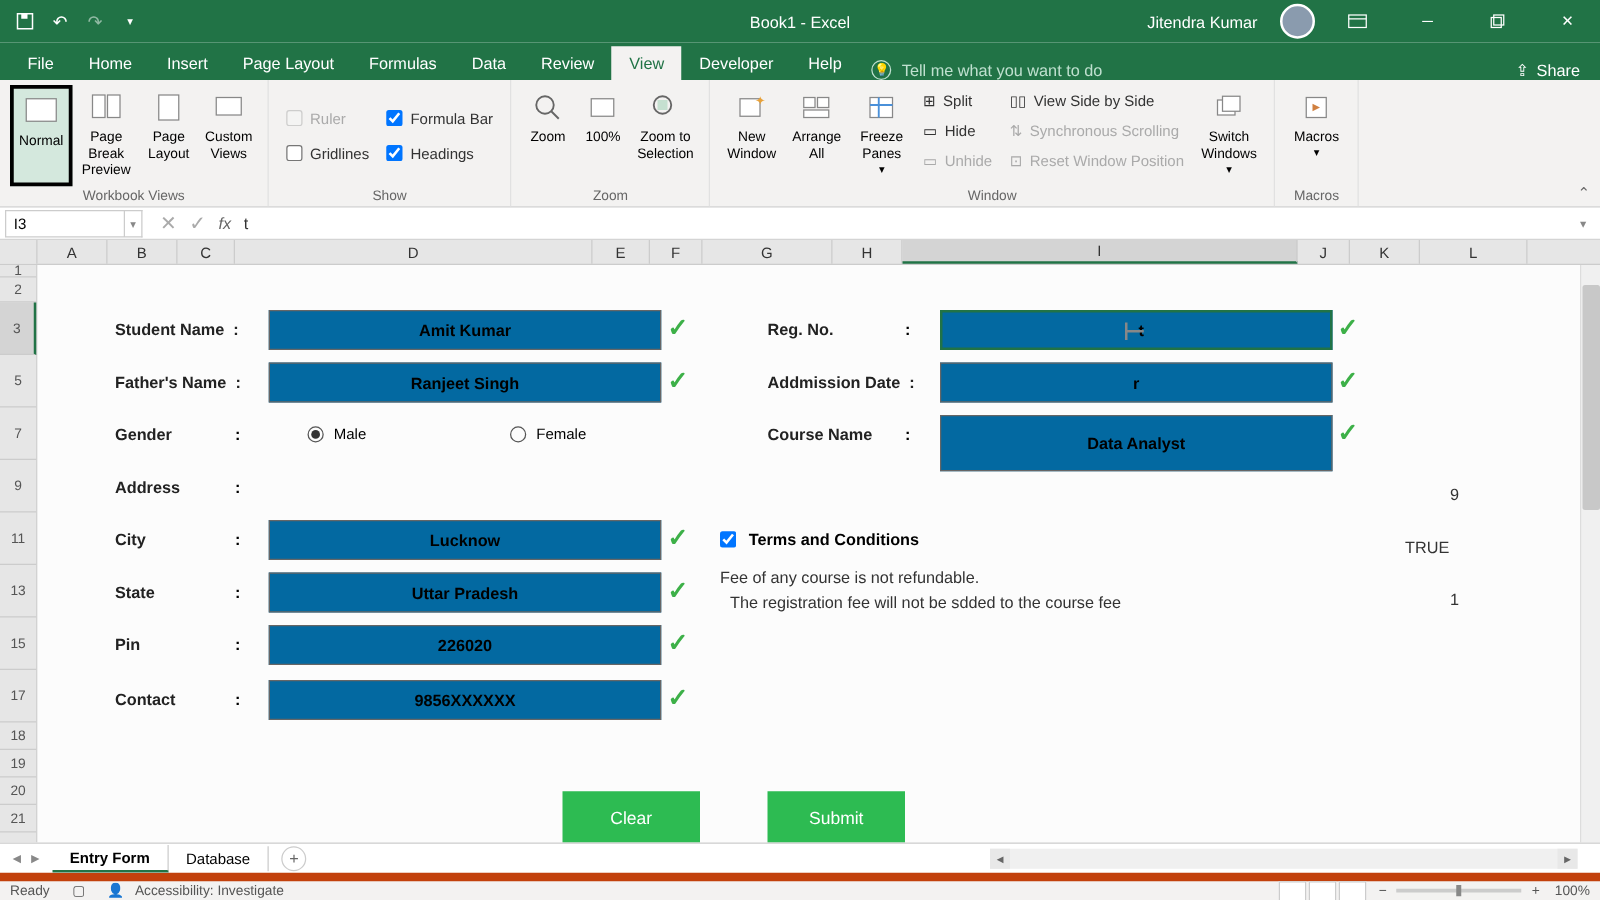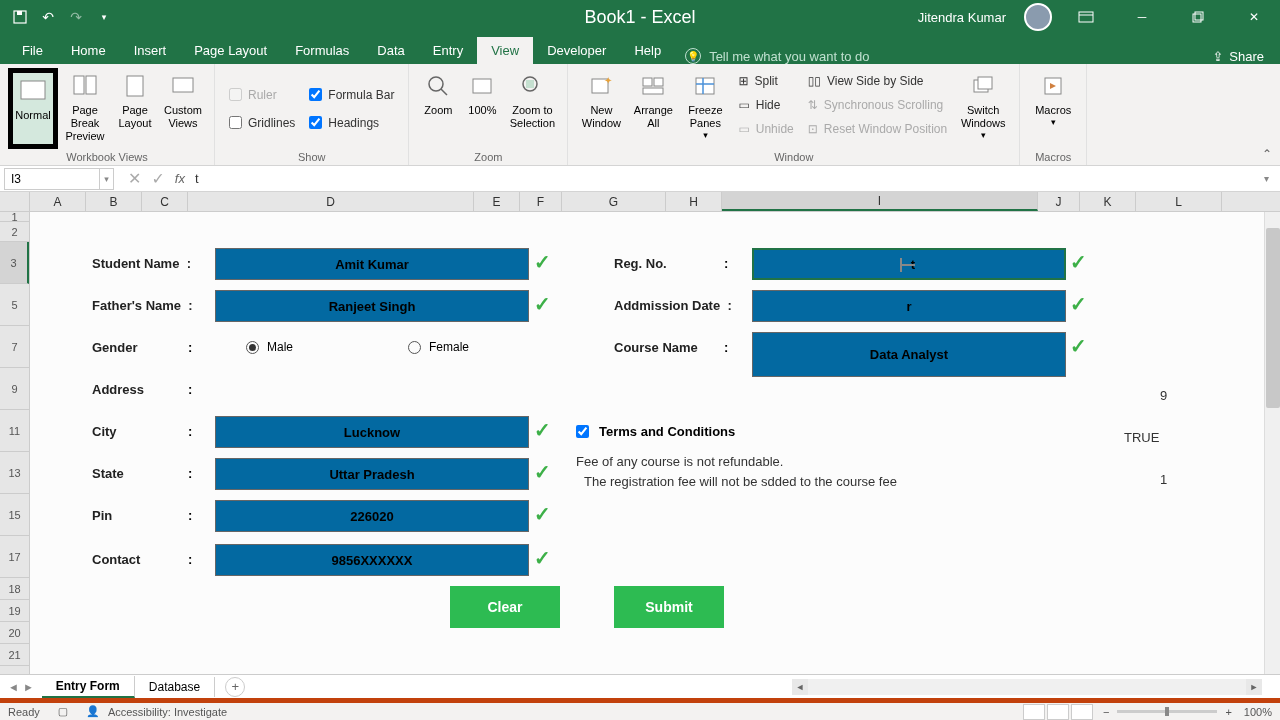--- a/index.html
+++ b/index.html
@@ -2,41 +2,41 @@
 <html><head>
 <meta charset="utf-8">
 <style>
 * { margin: 0; padding: 0; box-sizing: border-box; font-family: 'Segoe UI', Tahoma, sans-serif; }
 body { background: #fff; overflow: hidden; width: 1280px; height: 720px; position: relative; }
 
 
 .titlebar { height: 34px; background: #217346; display: flex; align-items: center; color: #fff; position: relative; }
 .titlebar .qat { display: flex; align-items: center; gap: 8px; padding-left: 10px; }
 .titlebar .qat-icon { width: 20px; height: 20px; display: flex; align-items: center; justify-content: center; color: #fff; font-size: 14px; }
-.titlebar .title { position: absolute; left: 50%; transform: translateX(-50%); font-size: 18px; }
+.titlebar .title { position: absolute; left: 50%; transform: translateX(-50%); font-size: 13px; }
 .titlebar .right { position: absolute; right: 0; display: flex; align-items: center; gap: 12px; padding-right: 4px; }
 .titlebar .user { font-size: 13px; margin-right: 6px; }
 .titlebar .avatar { width: 28px; height: 28px; border-radius: 50%; background: #8a9bae; border: 2px solid #fff; }
 .titlebar .win-btn { width: 44px; height: 34px; display: flex; align-items: center; justify-content: center; color: #fff; font-size: 12px; }
 
 
 .ribbon-tabs { height: 30px; background: #217346; display: flex; align-items: flex-end; padding-left: 8px; }
 .ribbon-tabs .tab { padding: 6px 14px; font-size: 13px; color: #fff; cursor: pointer; }
 .ribbon-tabs .tab.active { background: #f3f2f1; color: #217346; }
 .ribbon-tabs .tell-me { display: flex; align-items: center; gap: 8px; margin-left: 10px; color: #bfe0cf; font-size: 13px; }
 .ribbon-tabs .tell-me .bulb { width: 16px; height: 16px; border: 1.5px solid #bfe0cf; border-radius: 50%; display: flex; align-items: center; justify-content: center; font-size: 10px; }
 .ribbon-tabs .share { margin-left: auto; margin-right: 16px; color: #fff; font-size: 13px; display: flex; align-items: center; gap: 6px; }
 
 
 .ribbon { height: 102px; background: #f3f2f1; border-bottom: 1px solid #d4d4d4; display: flex; position: relative; }
 .ribbon-group { border-right: 1px solid #e1e1e1; padding: 4px 8px 2px; display: flex; flex-direction: column; justify-content: space-between; }
 .ribbon-group-content { display: flex; gap: 2px; flex: 1; }
 .ribbon-group-label { text-align: center; font-size: 11px; color: #666; padding-top: 2px; }
 .ribbon-btn-lg { display: flex; flex-direction: column; align-items: center; justify-content: flex-start; padding: 2px 4px; width: 50px; cursor: pointer; font-size: 11px; text-align: center; line-height: 1.2; }
-.ribbon-btn-lg.selected { background: #d4e8dd; border: 5px solid #000000; }
+.ribbon-btn-lg.selected { background: #d4e8dd; border: 3px solid #000000; }
 .ribbon-btn-lg .icon-box { width: 32px; height: 32px; margin-bottom: 2px; display: flex; align-items: center; justify-content: center; }
 .ribbon-col { display: flex; flex-direction: column; gap: 4px; padding: 2px 6px; }
 .ribbon-check { display: flex; align-items: center; gap: 6px; font-size: 12px; color: #333; }
 .ribbon-check.disabled { color: #aaa; }
 .ribbon-check input { width: 13px; height: 13px; }
 .ribbon-item-sm { display: flex; align-items: center; gap: 6px; font-size: 12px; color: #333; padding: 2px 0; }
 .ribbon-item-sm.disabled { color: #aaa; }
 .collapse-ribbon { position: absolute; right: 8px; bottom: 4px; font-size: 12px; color: #666; cursor: pointer; }
 
 
@@ -63,21 +63,21 @@
 
 
 .form-label { position: absolute; font-size: 13px; font-weight: 600; color: #222; }
 .form-colon { position: absolute; font-size: 13px; font-weight: 600; }
 .form-input { position: absolute; border: 1.5px solid #666; background: #0369a1; text-align: center; font-size: 13px; font-weight: 700; display: flex; align-items: center; justify-content: center; }
 .form-input.selected { border: 2px solid #217346; }
 .check-mark { position: absolute; color: #3db048; font-size: 20px; font-weight: bold; }
 .radio-group { position: absolute; display: flex; align-items: center; gap: 8px; font-size: 12px; justify-content: flex-end; }
 .radio-circle { width: 13px; height: 13px; border: 1.5px solid #555; border-radius: 50%; display: flex; align-items: center; justify-content: center; }
 .radio-circle.checked::after { content: ''; width: 7px; height: 7px; background: #333; border-radius: 50%; }
-.btn-green { position: absolute; background: #2dbb52; color: #fff; font-size: 14px; font-weight: 700; display: flex; align-items: center; justify-content: center; border: none; cursor: pointer; }
+.btn-green { position: absolute; background: #2dbb52; color: #fff; font-size: 14px; font-weight: 400; display: flex; align-items: center; justify-content: center; border: none; cursor: pointer; margin-top: 47px; }
 .terms-check { position: absolute; display: flex; align-items: center; gap: 10px; }
 .terms-text { position: absolute; font-size: 13px; color: #333; line-height: 1.5; }
 .extra-val { position: absolute; font-size: 13px; color: #333; }
 .cell-cursor { position: absolute; width: 14px; height: 14px; }
 .cell-cursor::before, .cell-cursor::after { content: ''; position: absolute; background: #888; }
 .cell-cursor::before { width: 14px; height: 1.5px; top: 6px; }
 .cell-cursor::after { width: 1.5px; height: 14px; left: 6px; }
 
 
 .vscroll { position: absolute; right: 0; top: 212px; width: 16px; height: 462px; background: #f0f0f0; border-left: 1px solid #ddd; }
@@ -87,21 +87,21 @@
 .sheet-tabs-bar { height: 24px; background: #fff; border-top: 1px solid #ccc; display: flex; align-items: center; position: relative; }
 .sheet-nav { display: flex; gap: 4px; padding: 0 8px; color: #888; font-size: 11px; }
 .sheet-tab { padding: 3px 14px; font-size: 12px; border-right: 1px solid #ccc; cursor: pointer; }
 .sheet-tab.active { font-weight: 600; border-bottom: 2px solid #217346; background: #fff; }
 .sheet-tab-add { width: 20px; height: 20px; border: 1px solid #ccc; border-radius: 50%; display: flex; align-items: center; justify-content: center; font-size: 13px; color: #666; margin-left: 10px; }
 .hscroll-area { position: absolute; right: 18px; width: 470px; height: 16px; background: #f0f0f0; display: flex; align-items: center; }
 .hscroll-btn { width: 16px; height: 16px; background: #e8e8e8; display: flex; align-items: center; justify-content: center; font-size: 9px; color: #666; }
 .hscroll-track { flex: 1; height: 14px; background: #f0f0f0; }
 
 
-.status-bar { height: 22px; background: #f3f2f1; border-top: 5px solid #c2410c; display: flex; align-items: center; font-size: 11px; color: #555; padding: 0 8px; }
+.status-bar { height: 22px; background: #f3f2f1; border-top: 7px solid #c2410c; display: flex; align-items: center; font-size: 11px; color: #555; padding: 0 8px; }
 .status-bar .spacer { flex: 1; }
 .status-bar .view-btns { display: flex; gap: 2px; margin-right: 10px; }
 .status-bar .vb { width: 22px; height: 16px; border: 1px solid #ccc; background: #fff; }
 .status-bar .zoom-slider { width: 100px; height: 3px; background: #ccc; margin: 0 8px; position: relative; }
 .status-bar .zoom-slider::after { content: ''; position: absolute; left: 48px; top: -3px; width: 4px; height: 9px; background: #888; }
 
 svg { display: block; }
 </style>
 </head>
 <body>
@@ -139,21 +139,21 @@
   </div>
 </div>
 
 <div class="ribbon-tabs">
   <div class="tab">File</div>
   <div class="tab">Home</div>
   <div class="tab">Insert</div>
   <div class="tab">Page Layout</div>
   <div class="tab">Formulas</div>
   <div class="tab">Data</div>
-  <div class="tab">Entry</div>
+  <div class="tab">Review</div>
   <div class="tab active">View</div>
   <div class="tab">Developer</div>
   <div class="tab">Help</div>
   <div class="tell-me">
     <span class="bulb">💡</span>
     <span>Tell me what you want to do</span>
   </div>
   <div class="share">
     <span>⇪</span>
     <span>Share</span>

